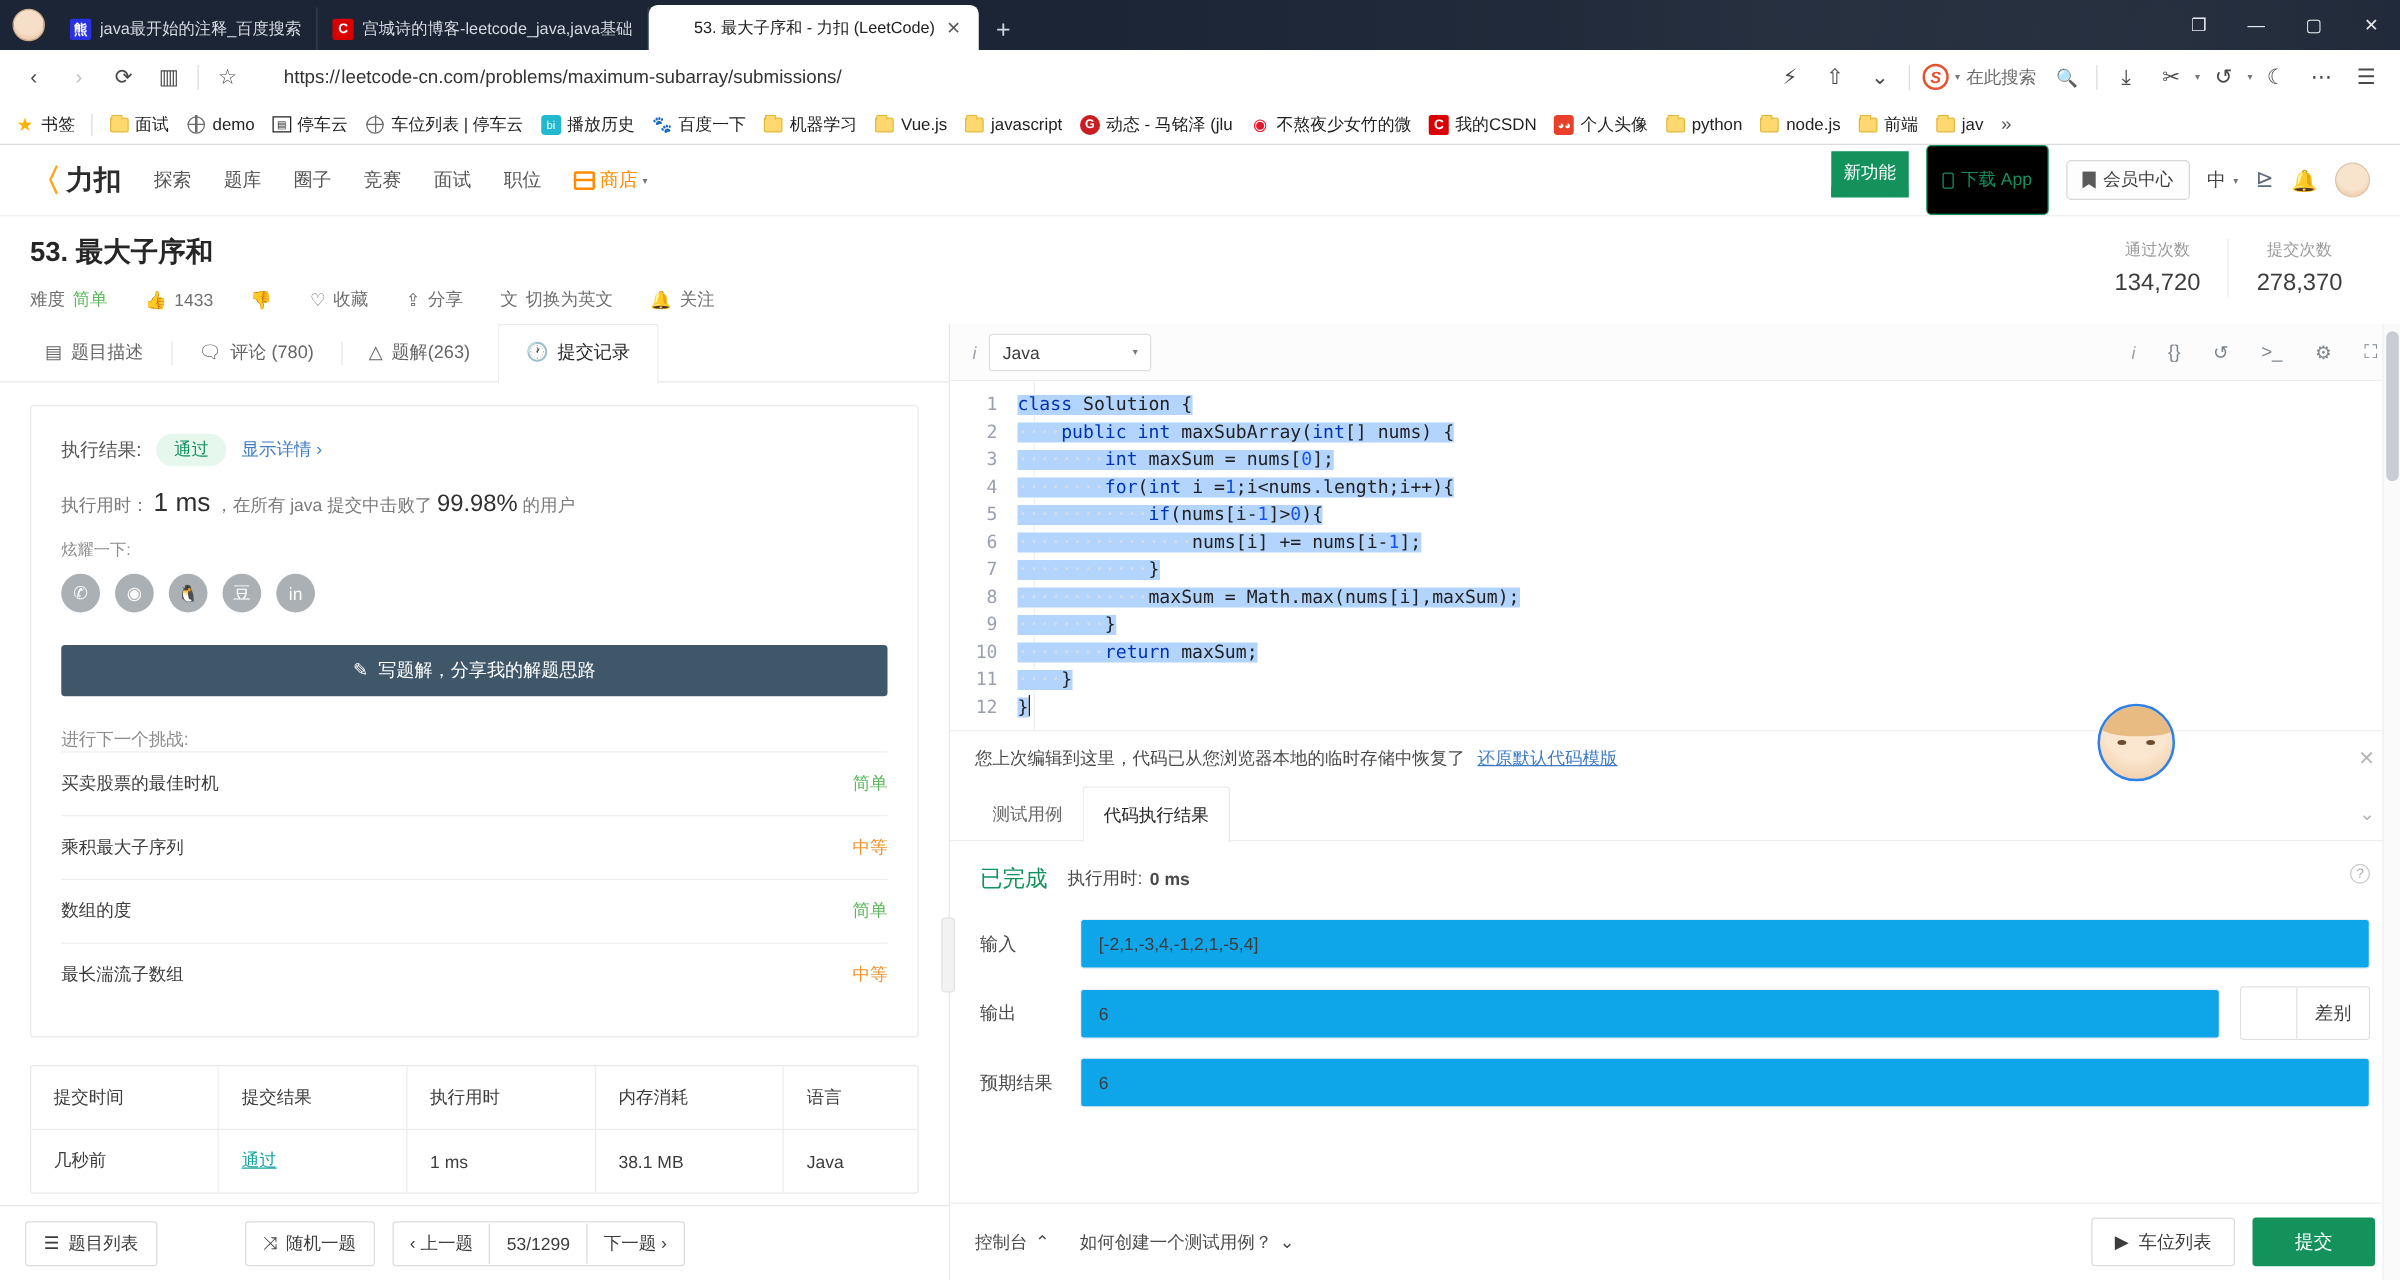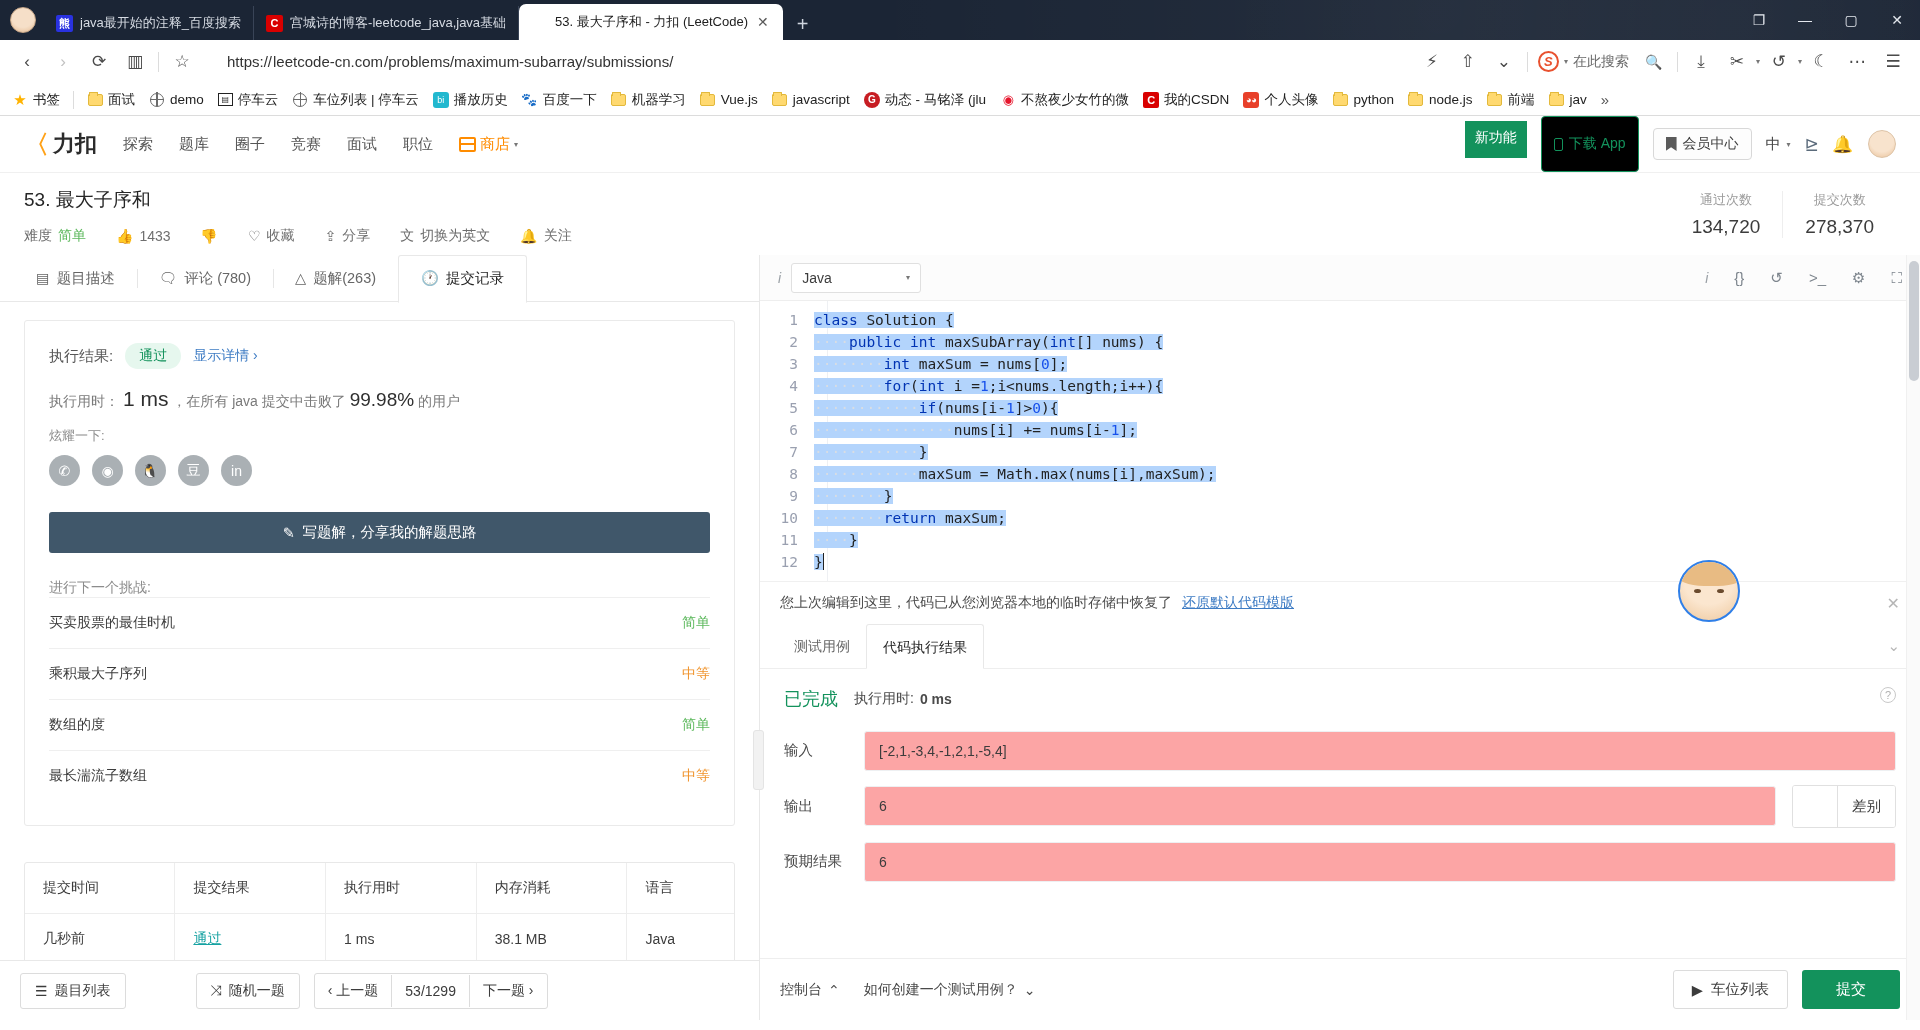--- a/index.html
+++ b/index.html
@@ -149,21 +149,21 @@
   }
   .phone-ico{width:9px;height:13px;border:1.4px solid #13925c;border-radius:2px;}
   .vip-ico{width:11px;height:14px;background:#5a5a5a;clip-path:polygon(0 0,100% 0,100% 100%,50% 74%,0 100%);}
   .lang { font-size: 15px; color: #444; display:flex; align-items:center; gap:6px; }
   .icon-btn { color:#5b6b7b; font-size: 17px; display:flex; align-items:center; }
   .nav-avatar { width: 28px; height: 28px; border-radius: 50%;
     background: radial-gradient(circle at 50% 35%, #f8e3cd 0 55%, #e8bf95 100%); border:1px solid #ddc3a6;}
 
   
   .title-block { padding: 14px 24px 10px; position: relative; }
-  .title-block h1 { font-size: 19px; font-weight: 400; color: #262626; margin-bottom: 14px; }
+  .title-block h1 { font-size: 22px; font-weight: 700; color: #262626; margin-bottom: 14px; }
   .meta-row { display: flex; align-items: center; gap: 0; font-size: 14px; color: #6f6f6f; }
   .meta-row .mi { display:flex; align-items:center; gap: 6px; margin-right: 30px; }
   .easy { color: #5cb85c; }
   .stats { position: absolute; right: 24px; top: 18px; display: flex; gap: 0; text-align: center; }
   .stat { padding: 0 22px; }
   .stat + .stat { border-left: 1px solid #eee; }
   .stat .lbl { font-size: 13px; color: #9b9b9b; margin-bottom: 7px; }
   .stat .val { font-size: 19px; color: #3c3c3c; }
 
   
@@ -205,21 +205,21 @@
   }
   .next-label { font-size: 14px; color:#8c8c8c; margin: 26px 0 0; }
   .chal-row {
     display:flex; justify-content: space-between; align-items:center;
     font-size: 14px; color:#3c3c3c; padding: 16px 0; border-top: 1px solid #efefef;
   }
   .chal-row:first-of-type { }
   .d-easy { color:#5cb85c; } .d-med { color:#f0932b; }
 
   
-  .sub-table { margin-top: 36px; border: 1px solid #e8e8e8; border-radius:3px; overflow:hidden; }
+  .sub-table { margin-top: 22px; border: 1px solid #e8e8e8; border-radius:3px; overflow:hidden; }
   .sub-table table { width: 100%; border-collapse: collapse; }
   .sub-table th, .sub-table td {
     font-size: 14px; font-weight: normal; color: #3c3c3c; text-align: left;
     padding: 16px 18px; border-right: 1px solid #ededed; border-bottom: 1px solid #ededed;
   }
   .sub-table th { color:#3c3c3c; }
   .sub-table td:last-child, .sub-table th:last-child { border-right: none; }
   .sub-table tr:last-child td { border-bottom: none; }
   .sub-table a { color:#17a2a2; text-decoration: underline; }
 
@@ -287,21 +287,21 @@
 
   .result-body { flex: 1; padding: 18px 24px 0; overflow:hidden; position:relative; }
   .done-row { display:flex; align-items:center; gap: 16px; margin-bottom: 20px; }
   .done { color:#13925c; font-size: 18px; }
   .rt-ms { font-size: 14px; color:#4a4a4a; }
   .q-mark { position:absolute; right: 24px; top: 18px; width:16px;height:16px;border:1px solid #c9c9c9;border-radius:50%;
             color:#b0b0b0; font-size:11px; display:flex;align-items:center;justify-content:center;}
   .io-row { display:flex; align-items:center; gap: 16px; margin-bottom: 14px; }
   .io-label { font-size: 14.5px; color:#4a4a4a; width: 64px; flex:0 0 auto; }
   .io-box {
-    flex: 1; background:#fca5a5; border:1px solid #eef0f2; border-radius:3px;
+    flex: 1; background:#0ea5e9; border:1px solid #eef0f2; border-radius:3px;
     padding: 11px 14px; font-size: 14px; color:#3c3c3c; min-height: 40px;
   }
   .diff-wrap { display:flex; align-items:stretch; border:1px solid #e0e0e0; border-radius:3px; overflow:hidden; flex:0 0 auto;}
   .diff-chk { width: 44px; background:#fff; }
   .diff-lbl { padding: 11px 14px; font-size: 14.5px; color:#3c3c3c; background:#fff; border-left:1px solid #e0e0e0; }
 
   .editor-bottom {
     height: 62px; border-top: 1px solid #eee; display:flex; align-items:center;
     padding: 0 20px; gap: 24px; background:#fff;
   }

